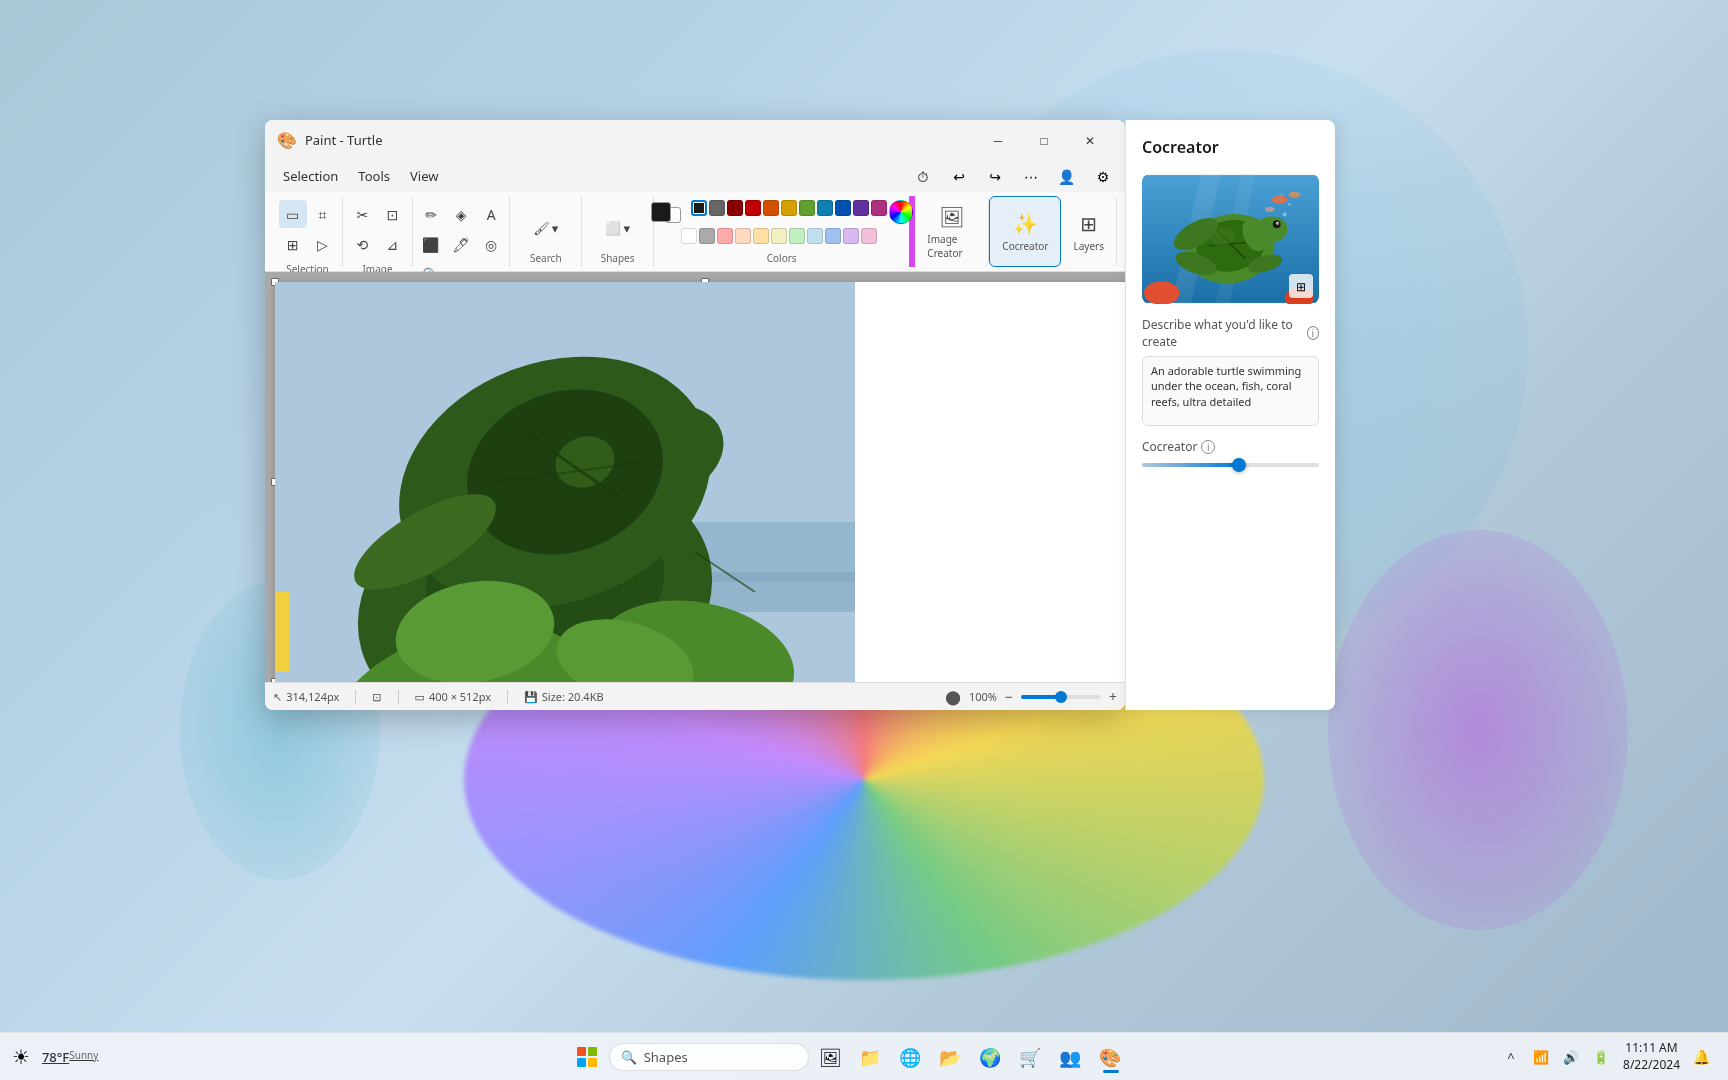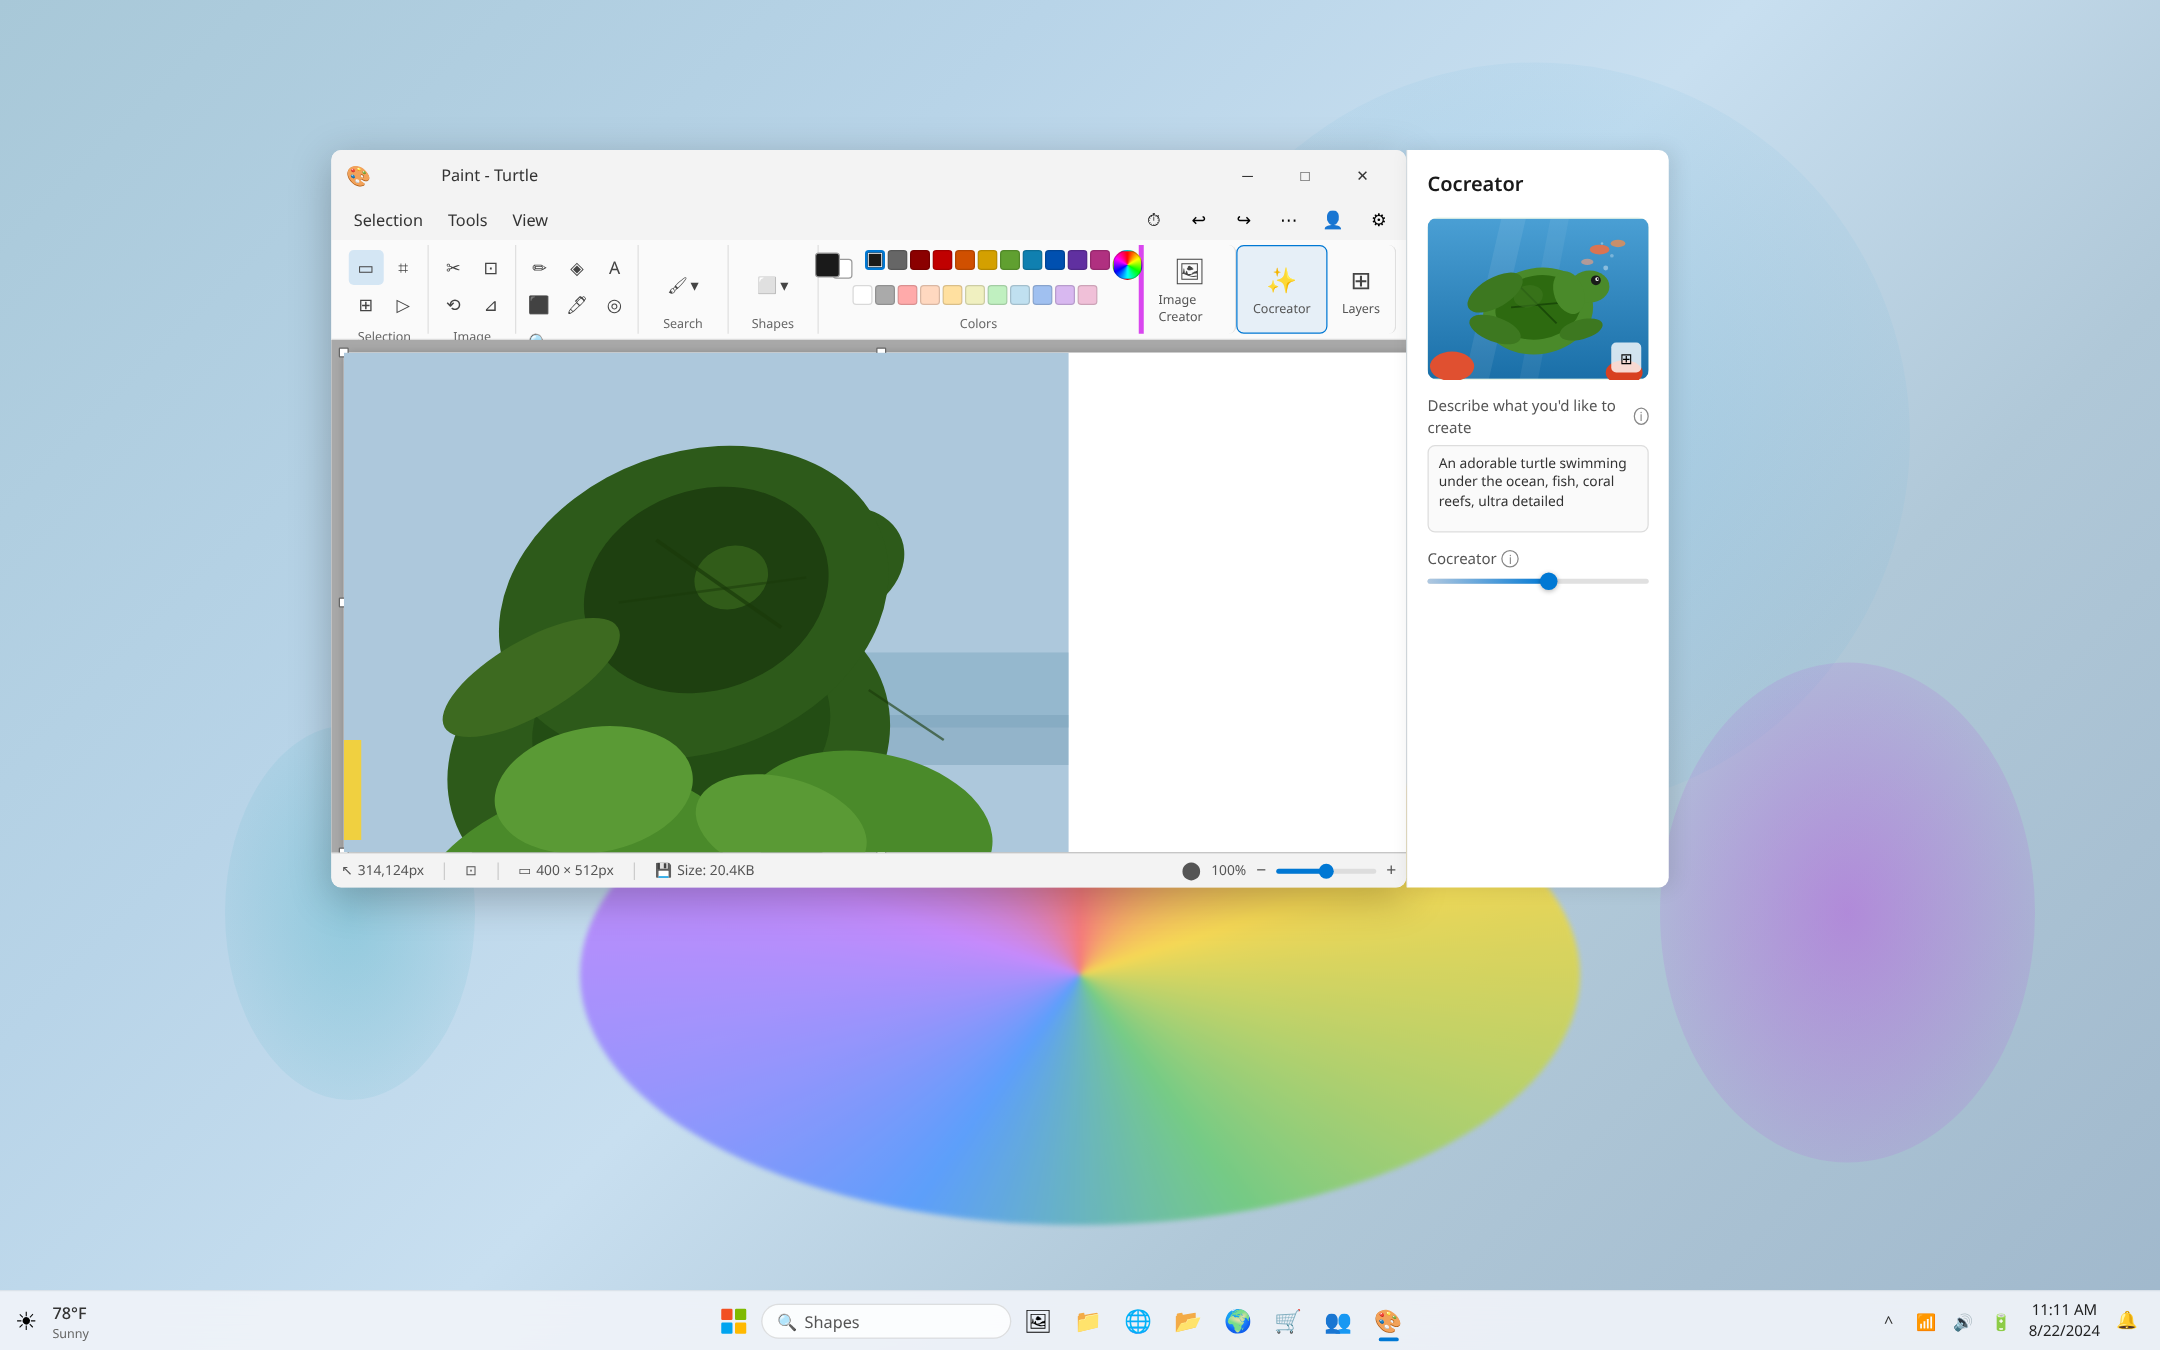--- a/index.html
+++ b/index.html
@@ -64,24 +64,25 @@
     }
     .taskbar-left {
       display: flex;
       align-items: center;
       padding-left: 12px;
       gap: 4px;
       width: 200px;
     }
     .taskbar-weather {
       display: flex;
-      flex-direction: column;
+      flex-direction: row;
       font-size: 11px;
       color: #333;
       padding: 2px 8px;
+      text-decoration: underline;
     }
     .taskbar-weather .temp { font-size: 13px; font-weight: 500; }
     .taskbar-weather .condition { font-size: 10px; color: #666; }
 
     .taskbar-center {
       flex: 1;
       display: flex;
       align-items: center;
       justify-content: center;
       gap: 4px;
@@ -188,21 +189,21 @@
     .title-bar {
       height: 40px;
       background: #f3f3f3;
       display: flex;
       align-items: center;
       padding: 0 12px;
       gap: 8px;
       flex-shrink: 0;
     }
     .title-bar-icon { font-size: 16px; }
-    .title-bar-title { font-size: 13px; color: #333; flex: 1; margin-left: 48px; }
+    .title-bar-title { font-size: 13px; color: #333; flex: 1; }
     .title-controls {
       display: flex;
       gap: 0;
     }
     .title-btn {
       width: 46px; height: 32px;
       display: flex; align-items: center; justify-content: center;
       cursor: pointer;
       font-size: 12px;
       color: #333;
@@ -612,21 +613,21 @@
     <div class="toolbar-group">
       <div style="display:flex; flex-direction:column; align-items:center; justify-content:center; flex:1; gap:4px; padding-top:8px;">
         <div class="tool-btn-wide">
           <span>⬜</span>
           <span>▾</span>
         </div>
       </div>
       <span class="toolbar-group-label">Shapes</span>
     </div>
 
-    <div class="toolbar-group" style="min-width:220px; border-right:4px solid #d946ef;">
+    <div class="toolbar-group" style="min-width:220px; border-right:6px solid #d946ef;">
       <div style="padding:4px 0; display:flex; flex-direction:column; gap:2px;">
 
         <div style="display:flex; align-items:center; gap:4px; margin-bottom:2px;">
           <div style="width:20px;height:20px;background:#1a1a1a;border-radius:3px;border:1px solid #999;position:relative;z-index:2;"></div>
           <div style="width:16px;height:16px;background:#fff;border-radius:3px;border:1px solid #999;position:relative;margin-left:-10px;margin-top:6px;"></div>
 
           <div style="display:flex;gap:2px;margin-left:6px;">
             <div class="color-swatch selected" style="background:#1a1a1a;"></div>
             <div class="color-swatch" style="background:#666;"></div>
             <div class="color-swatch" style="background:#8b0000;"></div>

